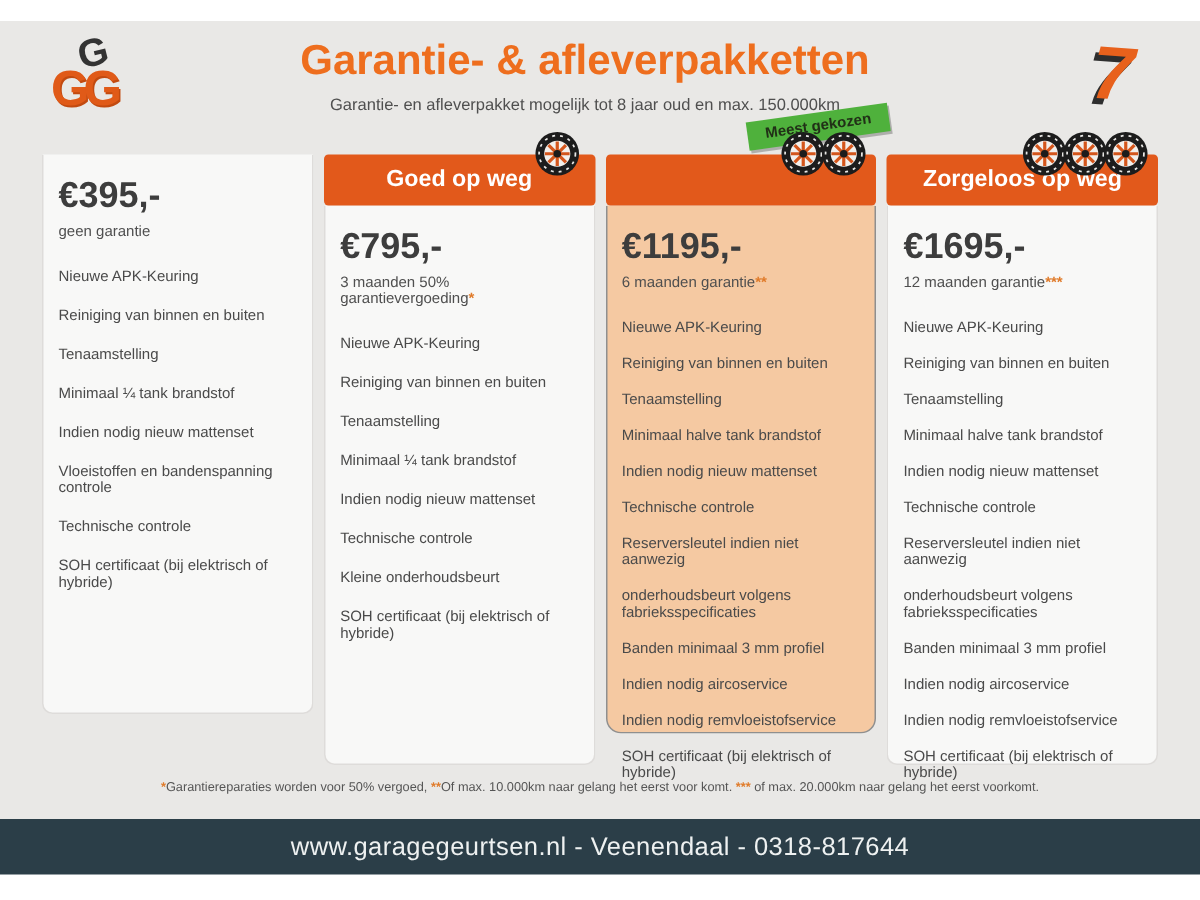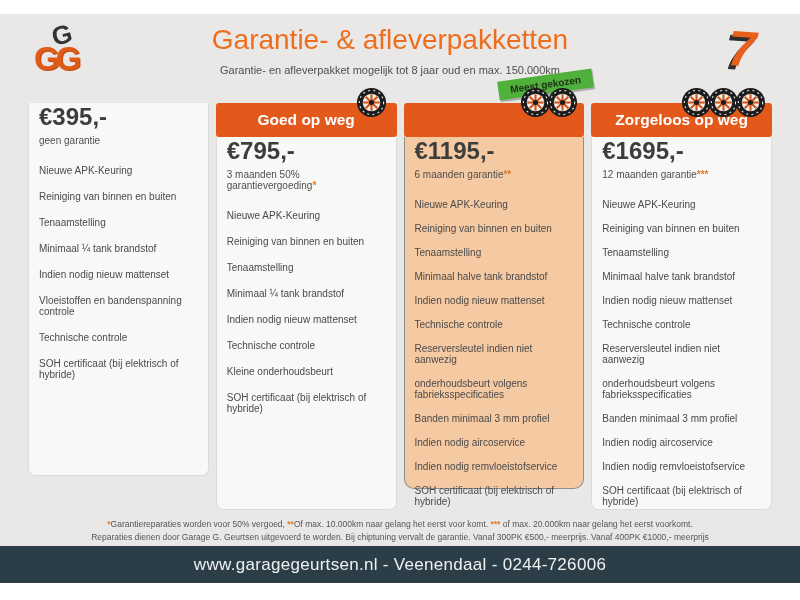--- a/index.html
+++ b/index.html
@@ -17,21 +17,21 @@
   .logo-top{
     position:absolute;top:-2px;left:20px;font-size:26px;font-weight:800;
     color:#333333;transform:rotate(-14deg);letter-spacing:-2px;
   }
   .logo-bottom{
     position:absolute;top:18px;left:2px;font-size:33px;font-weight:700;
     color:#e05a18;letter-spacing:-4px;text-shadow:1px 1px 0 #c24a10;
   }
   .titles{position:absolute;top:10px;left:100px;right:120px;text-align:center;}
   .page-title{
-    margin:0;font-size:28px;font-weight:400;color:#ee6e1e;letter-spacing:0;
+    margin:0;font-size:28px;font-weight:700;color:#ee6e1e;letter-spacing:0;
   }
   .page-subtitle{margin:8px 0 16px;font-size:11px;color:#4f4f4f;}
   .numeral{
     position:absolute;top:6px;right:44px;font-size:50px;font-weight:800;
     font-style:italic;color:#e8611c;transform:rotate(4deg);
     text-shadow:-3px 4px 0 #2e2e2e;
   }
   
   .badge{
     position:absolute;top:61px;left:498px;z-index:2;
@@ -48,21 +48,21 @@
   .col-head{
     height:34px;background:#e2591b;border-radius:3px;position:relative;z-index:3;
     display:flex;align-items:center;justify-content:center;
     color:#ffffff;font-weight:bold;font-size:15.5px;
   }
   .wheels{position:absolute;top:-16px;right:6px;display:flex;z-index:4;}
   .col-goed .wheels{right:10px;}
   .wheel{display:block;margin-left:-4px;}
   .wheel svg{display:block;}
   .col-body{
-    box-sizing:border-box;height:373px;padding:0 10px 0 10px;
+    box-sizing:border-box;height:373px;padding:14px 10px 0 10px;
     background:#f8f8f7;border:1px solid #dedcda;border-top:none;
     border-radius:0 0 7px 7px;
   }
   .col-highlight .col-body{
     background:#f5c9a2;border:1px solid #8f8f8f;border-top:none;
     height:352px;border-radius:0 0 10px 10px;
   }
   .price{font-size:24px;font-weight:800;color:#3d3d3d;}
   .plan-sub{font-size:10px;color:#4f4f4f;margin-top:4px;}
   .stars{color:#e07b2a;font-weight:bold;}
@@ -281,20 +281,19 @@
             <div class="feature">Indien nodig remvloeistofservice</div>
             <div class="feature">SOH certificaat (bij elektrisch of hybride)</div>
           </div>
       </div>
     </section>
 
   </div>
 
   <div class="footnotes">
     <div class="fn-line"><span class="star">*</span><span>Garantiereparaties worden voor 50% vergoed, </span><span class="star">**</span><span>Of max. 10.000km naar gelang het eerst voor komt. </span><span class="star">*** </span><span>of max. 20.000km naar gelang het eerst voorkomt.</span></div>
-    <div class="fn-line">Reparaties dienen door Garage G. Geurtsen uitgevoerd te worden. Bij chiptuning vervalt de garantie. Vanaf 300PK €500,- meerprijs. Vanaf 400PK €1000,- meerprijs</div>
   </div>
 
 </div>
 
 <footer class="footer-bar">
-  <span>www.garagegeurtsen.nl - Veenendaal - 0244-726006</span>
+  <span>www.garagegeurtsen.nl - Veenendaal - 0318-817644</span>
 </footer>
 
 </body></html>

